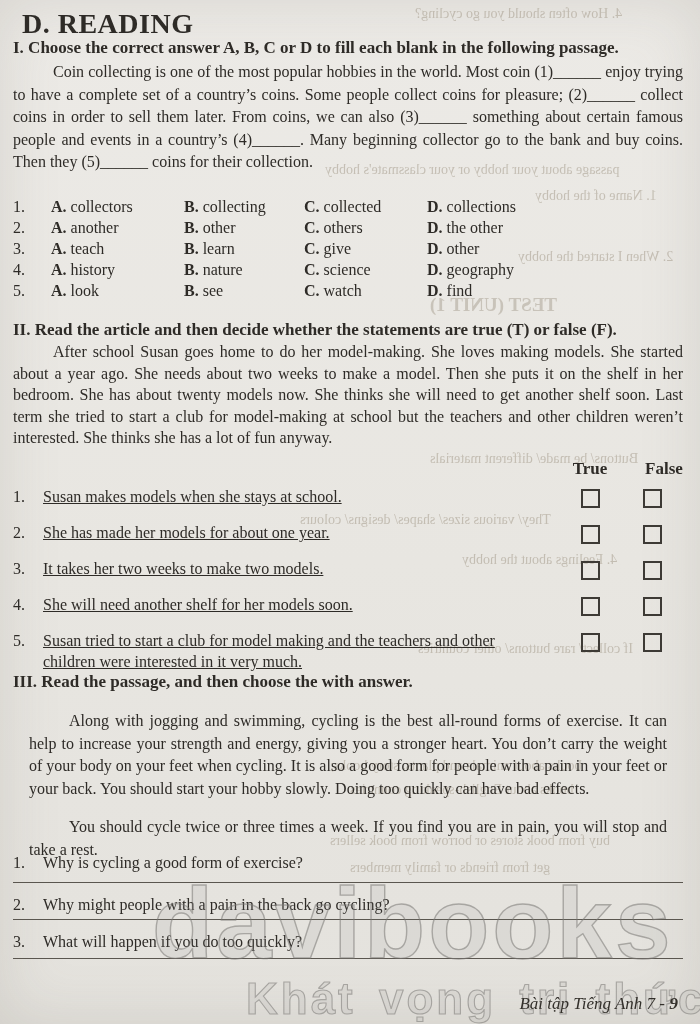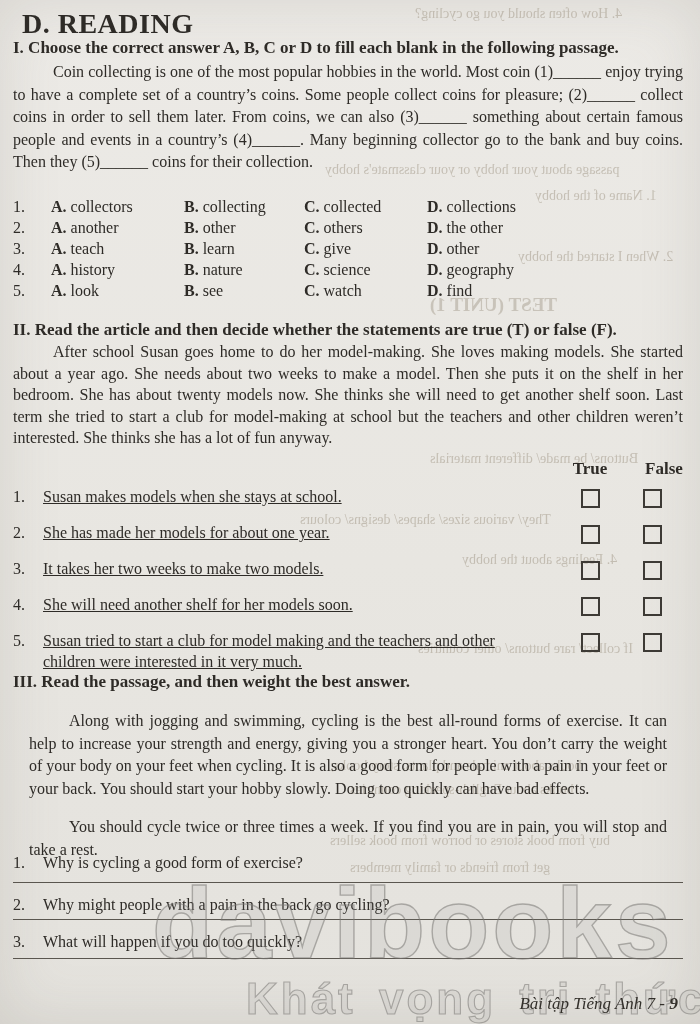--- a/index.html
+++ b/index.html
@@ -172,21 +172,21 @@
       <span class="cbcell"><span class="cb"></span></span>
     </div>
     <div class="tfgrid st-row">
       <span>5.</span>
       <span class="st-text">Susan tried to start a club for model making and the teachers and other children were interested in it very much.</span>
       <span class="cbcell"><span class="cb"></span></span>
       <span class="cbcell"><span class="cb"></span></span>
     </div>
   </div>
 
-  <div class="blk h-sec s3h">III. Read the passage, and then weight the best answer.</div>
+  <div class="blk h-sec s3h">III. Read the passage, and then choose the with answer.</div>
   <div class="blk passage p3">
     <p>Along with jogging and swimming, cycling is the best all-round forms of exercise. It can help to increase your strength and energy, giving you a stronger heart. You don’t carry the weight of your body on your feet when cycling. It is also a good form for people with a pain in your feet or your back. You should start your hobby slowly. Doing too quickly can have bad effects.</p>
     <p class="par2">You should cycle twice or three times a week. If you find you are in pain, you will stop and take a rest.</p>
   </div>
 
   <div class="q q1">
     <div class="qrow">
       <span>1.</span>
       <span>Why is cycling a good form of exercise?</span>
     </div>

